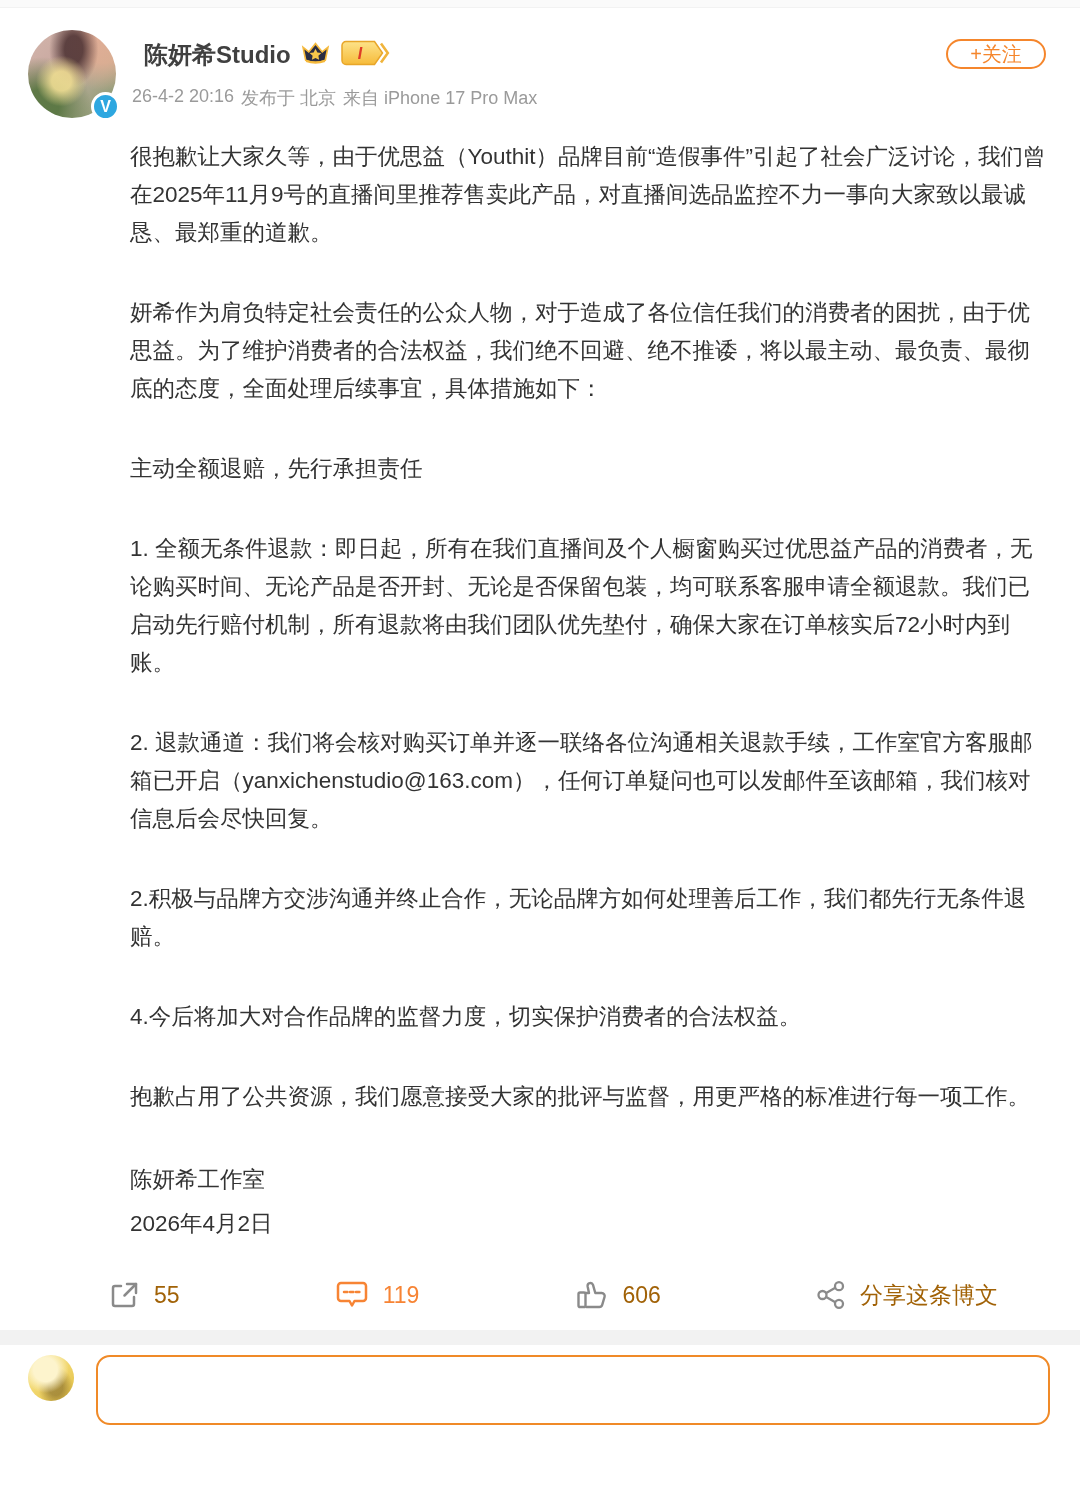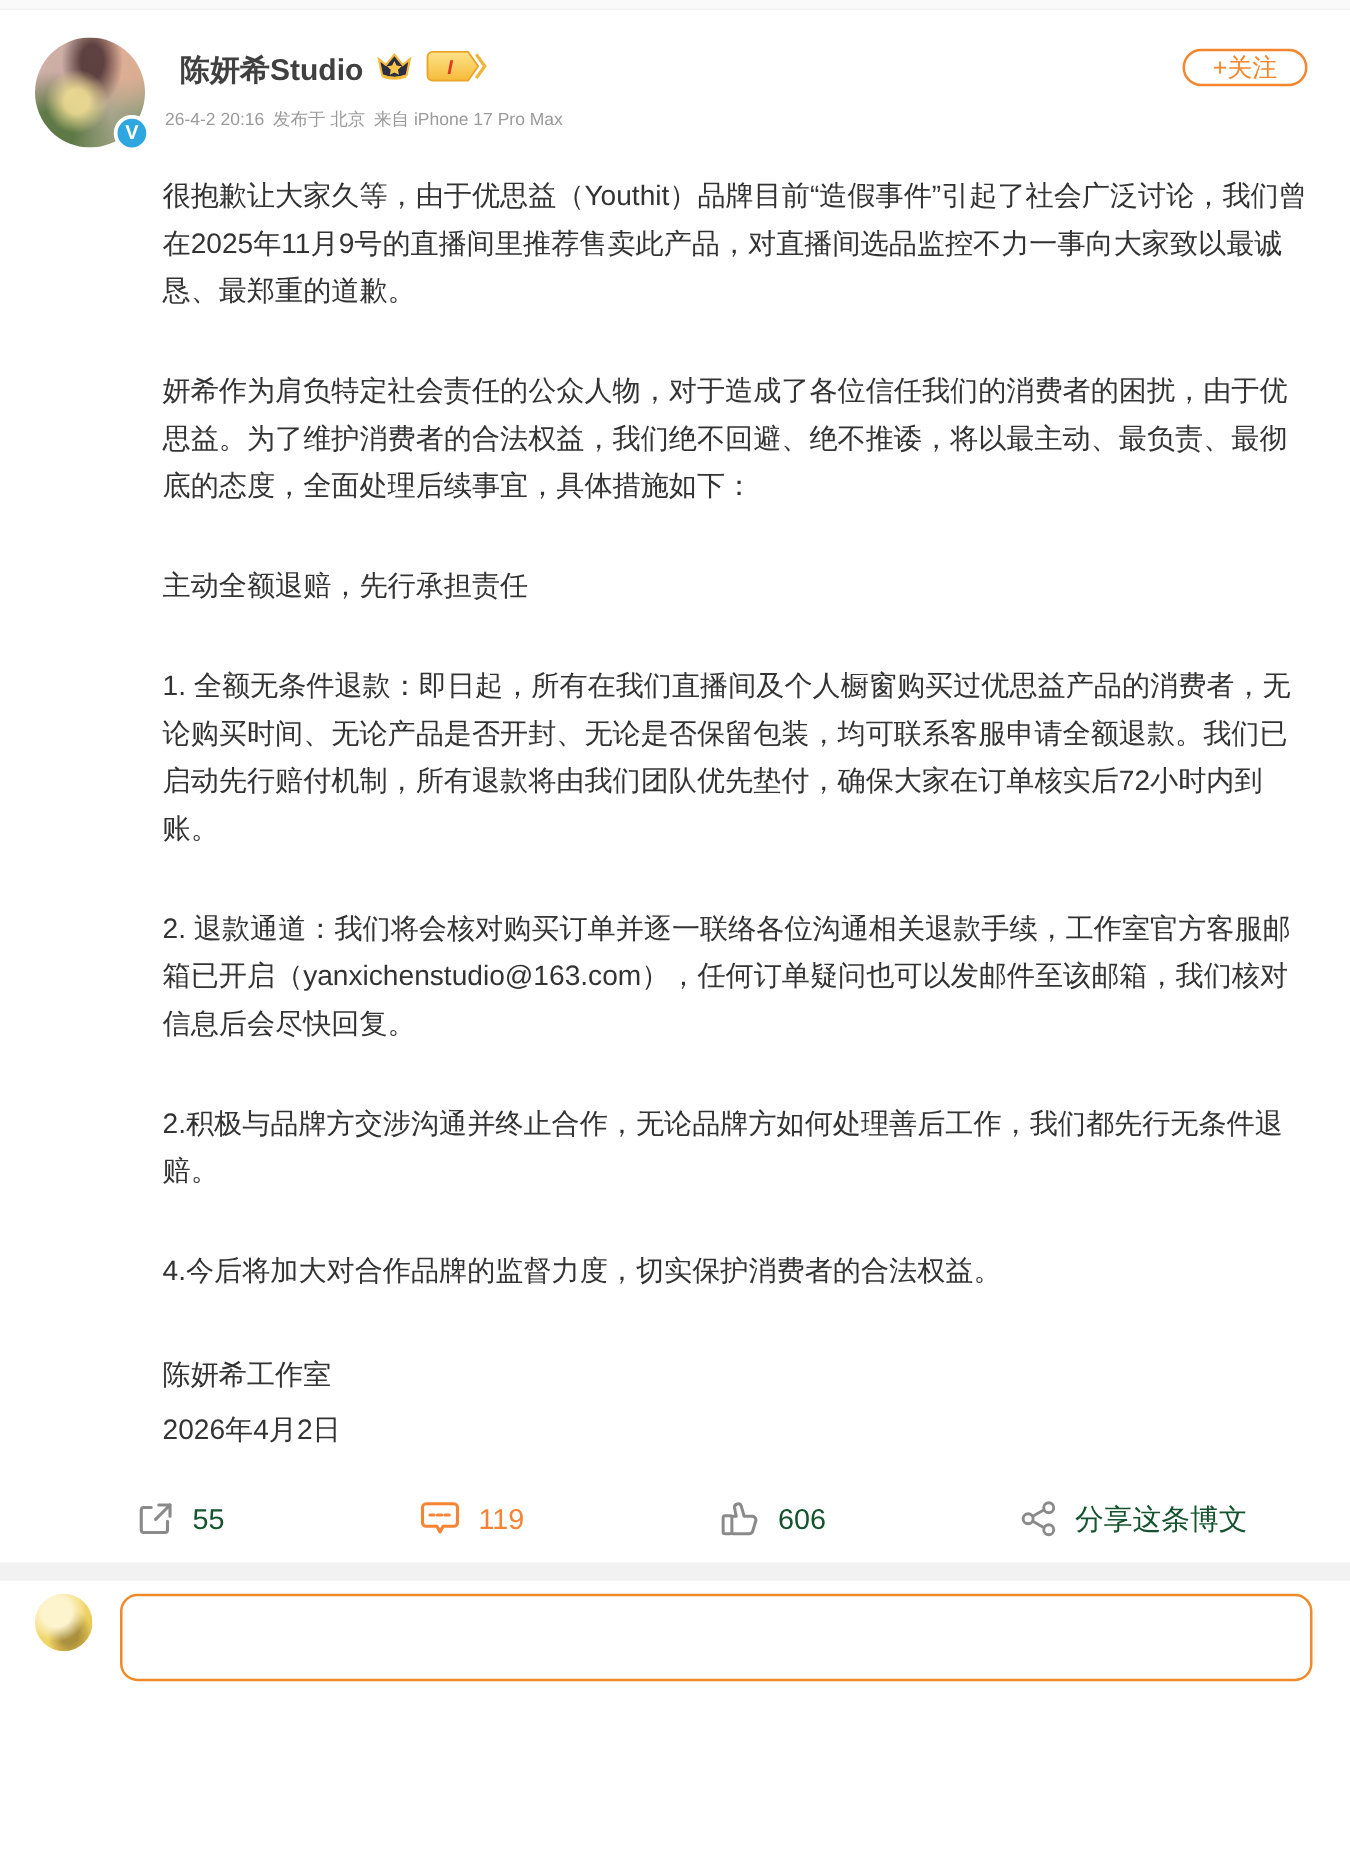--- a/index.html
+++ b/index.html
@@ -32,41 +32,41 @@
   .v-badge {
     position:absolute; bottom:-3px; right:-4px;
     width:29px; height:29px; border-radius:50%;
     background:#2ea7e0; border:3px solid #fff;
     color:#fff; font-weight:bold; font-size:16px;
     display:flex; align-items:center; justify-content:center;
   }
   .header-info { margin-left:16px; padding-top:9px; }
   .name-row { display:flex; align-items:center; gap:9px; }
   .username { font-size:24px; font-weight:bold; color:#404040;padding-left:12px; }
-  .meta-row { margin-top:15px; font-size:14px; color:#9a9a9a; display:flex; gap:7px; }
+  .meta-row { margin-top:15px; font-size:18px; color:#9a9a9a; display:flex; gap:7px; }
   .follow-btn {
     position:absolute; right:4px; top:9px;
     width:100px; height:30px;
     border:2px solid #f5862c; border-radius:24px;
     background:#fff; color:#f5862c;
     font-size:20px; font-family:inherit;
     cursor:pointer; display:flex; align-items:center; justify-content:center;
   }
 
   
   .post-body { margin:20px 0 0 102px; width:922px; font-size:22.5px; line-height:38px; color:#333; }
   .post-body p { margin:0 0 42px; }
   .sig-block p { margin:0; line-height:44px; }
 
   
   .action-bar {
     display:flex; align-items:center; justify-content:space-between;
     margin:26px 0 0 80px; width:890px; height:46px;
   }
-  .action { display:flex; align-items:center; gap:14px; font-size:23px; color:#14532d; cursor:pointer; }
+  .action { display:flex; align-items:center; gap:14px; font-size:23px; color:#a16207; cursor:pointer; }
   .action.comment-action { color:#f78434; }
   .action svg { display:block; }
 
   
   .section-gap { margin-top:12px; height:15px; background:#f2f2f2; }
   .comment-section { display:flex; align-items:flex-start; padding:10px 30px 0 28px; background:#fff; }
   .commenter-avatar {
     width:46px; height:46px; border-radius:50%; flex:none;
     background:
       radial-gradient(circle at 38% 32%, #fdf4cd 0 28%, rgba(253,244,205,0) 55%),
@@ -128,20 +128,21 @@
     </div>
 
     <div class="post-body">
       <p>很抱歉让大家久等，由于优思益（Youthit）品牌目前“造假事件”引起了社会广泛讨论，我们曾在2025年11月9号的直播间里推荐售卖此产品，对直播间选品监控不力一事向大家致以最诚恳、最郑重的道歉。</p>
       <p>妍希作为肩负特定社会责任的公众人物，对于造成了各位信任我们的消费者的困扰，由于优思益。为了维护消费者的合法权益，我们绝不回避、绝不推诿，将以最主动、最负责、最彻底的态度，全面处理后续事宜，具体措施如下：</p>
       <p>主动全额退赔，先行承担责任</p>
       <p>1. 全额无条件退款：即日起，所有在我们直播间及个人橱窗购买过优思益产品的消费者，无论购买时间、无论产品是否开封、无论是否保留包装，均可联系客服申请全额退款。我们已启动先行赔付机制，所有退款将由我们团队优先垫付，确保大家在订单核实后72小时内到账。</p>
       <p>2. 退款通道：我们将会核对购买订单并逐一联络各位沟通相关退款手续，工作室官方客服邮箱已开启（yanxichenstudio@163.com），任何订单疑问也可以发邮件至该邮箱，我们核对信息后会尽快回复。</p>
       <p>2.积极与品牌方交涉沟通并终止合作，无论品牌方如何处理善后工作，我们都先行无条件退赔。</p>
       <p>4.今后将加大对合作品牌的监督力度，切实保护消费者的合法权益。</p>
+      <p>抱歉占用了公共资源，我们愿意接受大家的批评与监督，用更严格的标准进行每一项工作。</p>
       <div class="sig-block">
         <p>陈妍希工作室</p>
         <p>2026年4月2日</p>
       </div>
     </div>
 
     <div class="action-bar">
       <div class="action">
         <span>
           <svg width="32" height="30" viewBox="0 0 32 30">

